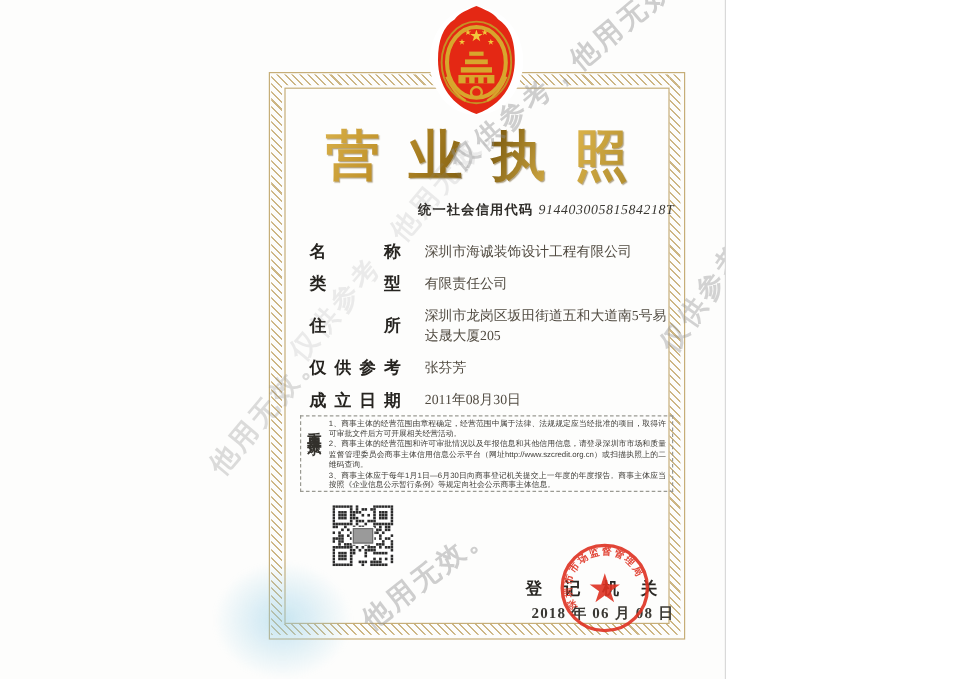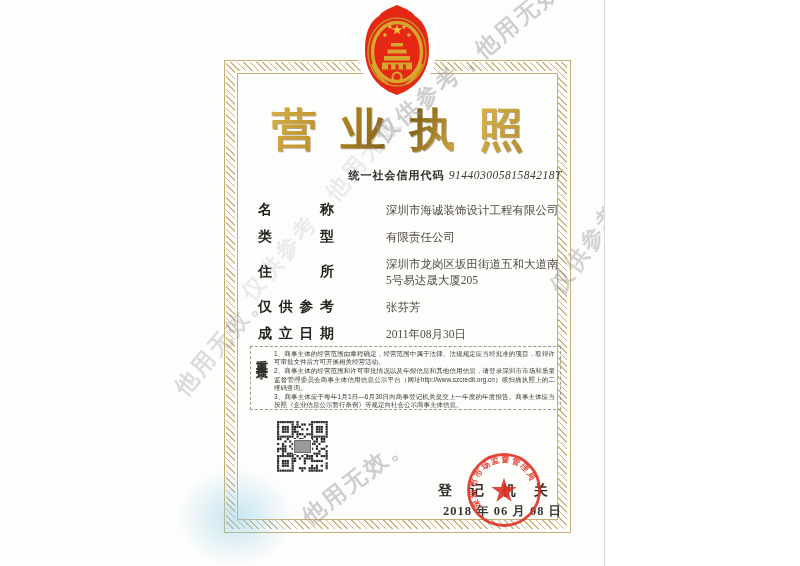--- a/index.html
+++ b/index.html
@@ -35,21 +35,21 @@
   
   .credit{position:absolute;left:224px;top:165px;width:338px;text-align:right;z-index:10;}
   .credit .lab{font-size:11px;font-weight:700;color:#2e2c28;letter-spacing:1px;}
   .credit .val{font-size:11.5px;color:#3a3833;font-family:"Liberation Serif",serif;letter-spacing:.5px;font-style:italic;}
   
   .fields{position:absolute;left:258px;top:200px;width:305px;z-index:10;}
   .frow{display:flex;align-items:center;margin-bottom:9px;}
   .flabel{width:76px;min-width:76px;margin-right:20px;font-size:14px;font-weight:700;color:#262420;
           line-height:18px;text-align:justify;text-align-last:justify;}
   .fvalue{font-size:11.5px;color:#504a40;line-height:16px;padding-top:2px;width:218px;
-          font-family:"Liberation Serif",serif;margin-left:32px;}
+          font-family:"Liberation Serif",serif;}
   
   .notice{position:absolute;left:250px;top:346px;width:311px;height:64px;border:1px dashed #9a9a92;
           display:flex;z-index:10;box-sizing:border-box;padding:3px 5px 3px 4px;}
   .n-side{writing-mode:vertical-rl;font-size:12px;font-weight:700;color:#33312c;letter-spacing:3px;
           line-height:14px;margin-right:5px;}
   .n-body{flex:1;font-size:6.5px;line-height:8.2px;color:#3c3a35;text-align:justify;}
   .n-body p{margin:0 0 1px 0;}
   
   .qr{position:absolute;left:277px;top:421px;width:51px;height:51px;z-index:10;background:#fff;}
   .qr-logo{position:absolute;left:17px;top:19px;width:17px;height:13px;background:#9a9a9a;

